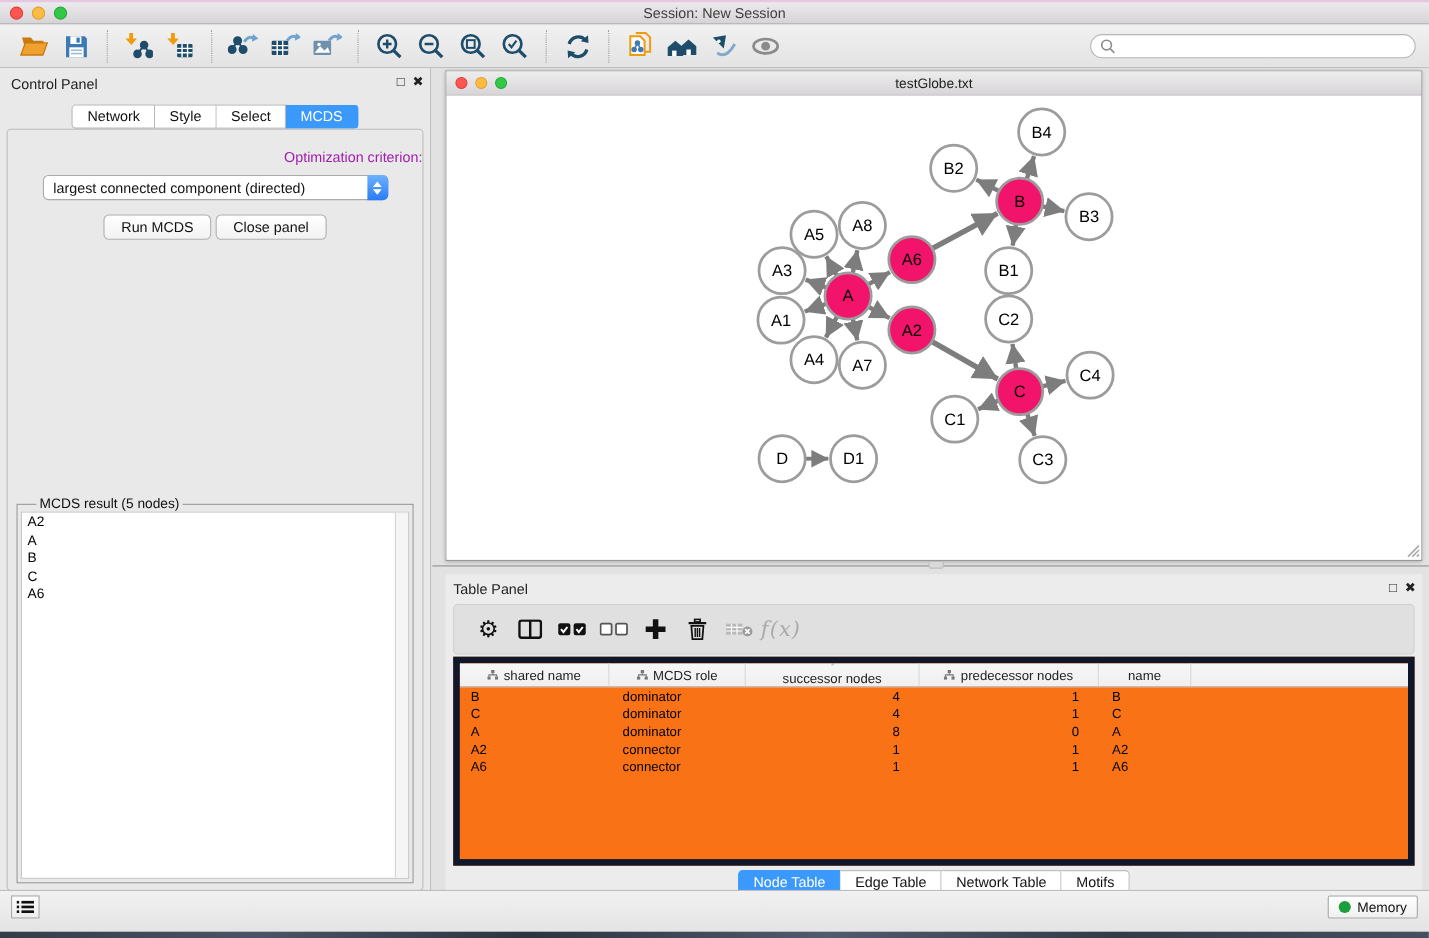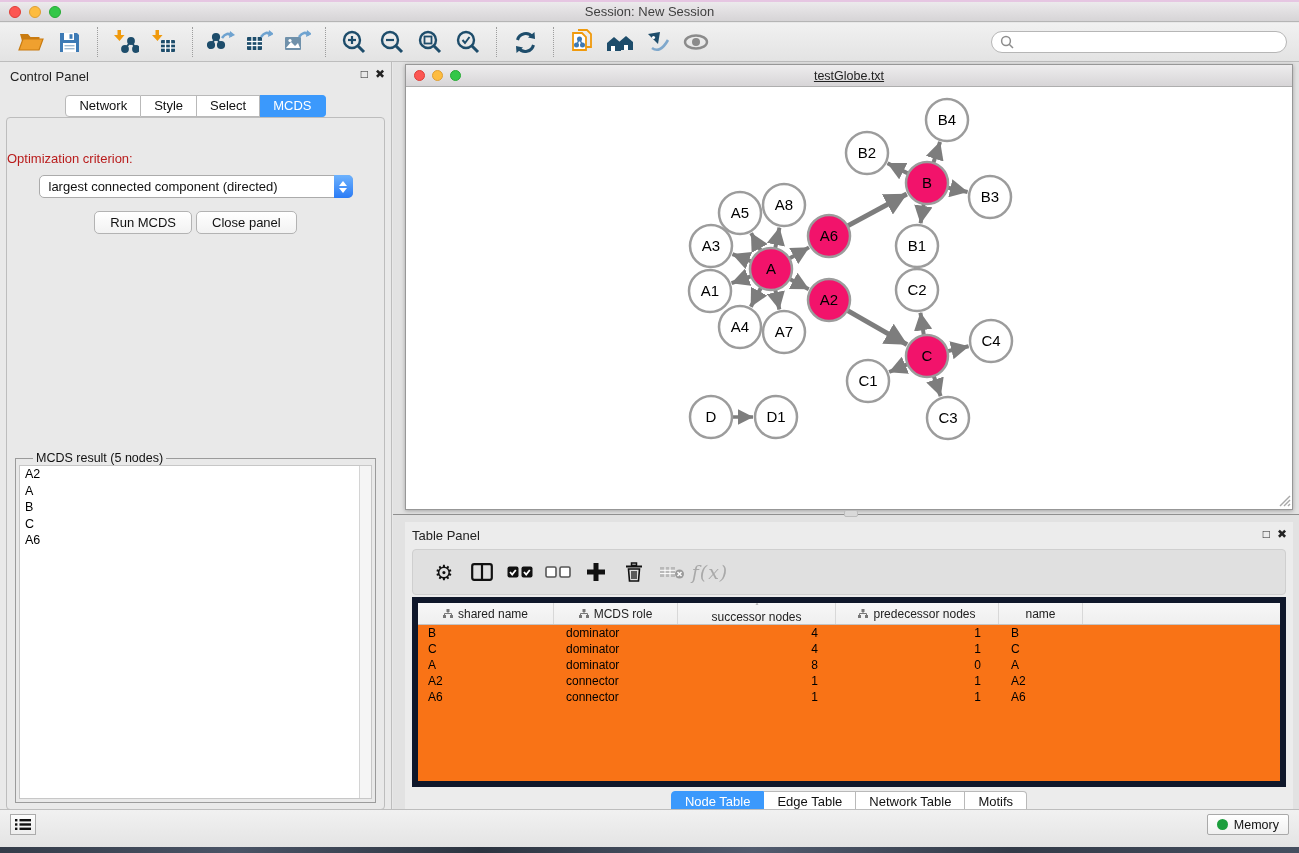--- a/index.html
+++ b/index.html
@@ -34,21 +34,21 @@
   .cp-header { position:relative; height:26px; }
   .cp-title { position:absolute; left:10px; top:7px; font-size:13px; color:#222; }
   .win-ctrls { position:absolute; right:6px; top:6px; display:flex; gap:7px; align-items:center; }
   .wc { font-size:12px; color:#222; line-height:12px; cursor:default; }
   .cp-tabs { position:absolute; top:33px; left:0; width:100%; display:flex; justify-content:center; }
   .cp-tab, .tp-tab { height:22px; line-height:20px; padding:0 13px; background:#fff; border:1px solid #b9b9b9; border-left:none; font-size:13px; color:#111; text-align:center; }
   .cp-tab:first-child, .tp-tab:first-child { border-left:1px solid #b9b9b9; border-radius:4px 0 0 4px; }
   .cp-tab:last-child, .tp-tab:last-child { border-radius:0 4px 4px 0; }
   .cp-tab.selected, .tp-tab.selected { background:#3b99fc; color:#fff; border-color:#3b99fc; }
   .cp-content { position:absolute; left:6px; right:6px; top:55px; bottom:8px; border:1px solid #bdbdbd; border-radius:4px; background:#e9e9e9; }
-  .opt-label { margin-top:33px; text-align:left; font-size:13px; color:#b91c1c; }
+  .opt-label { margin-top:17px; text-align:right; font-size:13px; color:#a21caf; }
   .dropdown { position:relative; margin:9px auto 0; width:314px; height:23px; background:#fff; border:1px solid #ababab; border-radius:5px; display:flex; align-items:center; }
   .dropdown .dd-text { padding-left:9px; font-size:13px; color:#111; flex:1; white-space:nowrap; overflow:hidden; }
   .dd-stepper { width:19px; height:23px; margin-right:-1px; border-radius:0 5px 5px 0; background:linear-gradient(#6db2fd,#2a7bf6); display:flex; flex-direction:column; align-items:center; justify-content:center; gap:2px; }
   .dd-stepper .up, .dd-stepper .dn { width:0; height:0; border-left:4px solid transparent; border-right:4px solid transparent; }
   .dd-stepper .up { border-bottom:5px solid #fff; }
   .dd-stepper .dn { border-top:5px solid #fff; }
   .cp-buttons { margin-top:13px; display:flex; justify-content:center; gap:4px; }
   .btn { height:23px; padding:0 15px; background:linear-gradient(#ffffff,#f2f2f2); border:1px solid #b3b3b3; border-radius:5px; font-size:13px; color:#111; line-height:21px; }
   .result-box { position:absolute; left:8px; right:8px; top:340px; bottom:6px; border:1px solid #9b9b9b; }
   .result-legend { position:absolute; top:-8px; left:17px; background:#e9e9e9; padding:0 3px; font-size:12.5px; color:#111; }
@@ -57,21 +57,21 @@
   .result-item { font-size:12.5px; line-height:16.5px; padding-left:5px; color:#000; }
 
   
   .workspace { position:absolute; left:393px; top:0; right:0; height:100%; background:#e2e2e2; }
 
   
   .net-window { position:absolute; left:12px; top:2px; width:888px; height:446px; background:#fff; border:1px solid #979797; box-shadow:0 1px 4px rgba(0,0,0,.28); }
   .nw-titlebar { position:relative; height:22px; background:linear-gradient(#eeedee,#d7d5d7); border-bottom:1px solid #aeaeae; }
   .nw-titlebar .tlights { top:5px; left:8px; gap:7px; }
   .nw-titlebar .tl { width:11px; height:11px; }
-  .nw-title { position:absolute; left:0; right:0; top:0; height:22px; line-height:22px; text-align:center; font-size:12.5px; color:#222;text-decoration:underline; }
+  .nw-title { position:absolute; left:0; right:0; top:0; height:22px; line-height:22px; text-align:center; font-size:12.5px; color:#222; }
   .nw-canvas { position:relative; width:100%; height:421px; background:#fff; }
   .resize-grip { position:absolute; right:1px; bottom:1px; }
 
   
   .h-split { position:absolute; left:0; right:0; top:452px; height:1px; background:#8f8f8f; }
   .h-grip { position:absolute; left:451px; top:448px; width:14px; height:7px; background:#d9d9d9; border:1px solid #bdbdbd; border-radius:2px; }
 
   
   .table-panel { position:absolute; left:12px; top:460px; width:888px; height:296px; background:#ececec; }
   .tp-header { position:relative; height:26px; }

